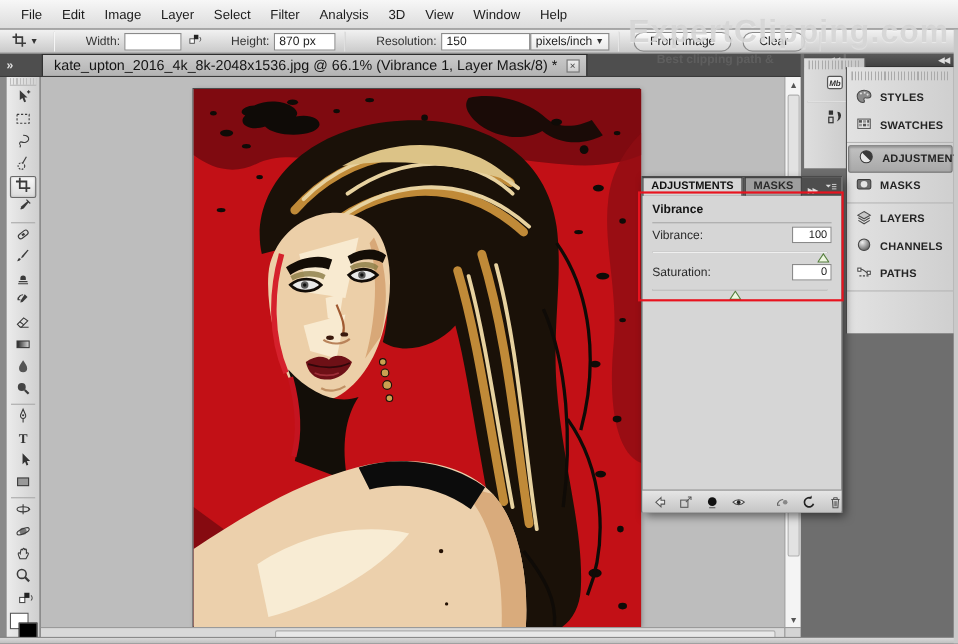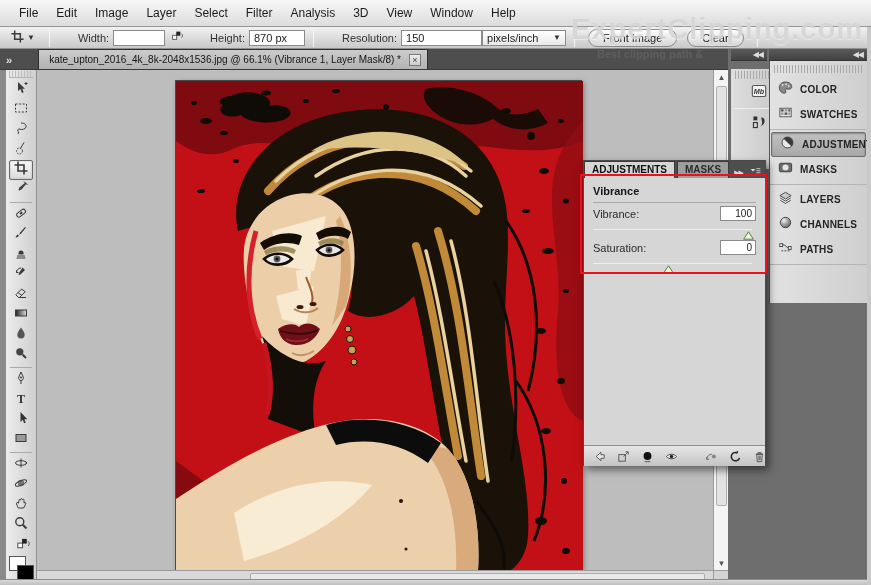--- a/index.html
+++ b/index.html
@@ -17,39 +17,39 @@
   .options-bar { position:absolute; left:0; top:27px; width:871px; height:22px;
     background:linear-gradient(#f2f2f2,#c9c9c9); border-bottom:1px solid #8f8f8f;
     display:flex; align-items:center; font-size:11px; color:#222; z-index:5; }
   .tool-preset { display:flex; align-items:center; gap:2px; padding:0 6px 0 10px; }
   .opt-sep { width:1px; height:18px; background:#9a9a9a; border-right:1px solid #f5f5f5; margin:0 8px; }
   .opt-label { margin:0 4px 0 20px; color:#333; }
   .opt-field { background:#fff; border:1px solid #8a8a8a; height:16px; font-size:11px;
     display:flex; align-items:center; padding:0 4px; color:#222; }
   .w-width { width:52px; } .w-height{ width:56px; } .w-res{ width:81px; }
   .opt-select { background:linear-gradient(#fff,#e8e8e8); border:1px solid #8a8a8a; height:16px;
-    display:flex; align-items:center; justify-content:space-between; width:84px; padding:0 4px; }
+    display:flex; align-items:center; justify-content:space-between; width:72px; padding:0 4px; }
   .caret { font-size:8px; color:#333; }
   .opt-btn { background:linear-gradient(#fdfdfd,#d6d6d6); border:1px solid #8a8a8a; border-radius:9px;
     height:18px; padding:0 14px; font-size:11px; color:#222; display:flex; align-items:center; margin:0 5px; }
 
   
   .watermark { position:absolute; top:13px; right:8px; z-index:60; font-size:29px; font-weight:bold;
     letter-spacing:1px; color:rgba(210,210,210,0.85); text-shadow:0 1px 1px rgba(255,255,255,.4); pointer-events:none; }
   .watermark-sub { position:absolute; top:48px; left:597px; z-index:60; font-size:11px; font-weight:bold;
     color:rgba(120,120,120,0.40); pointer-events:none; }
 
   
   .tab-bar { position:absolute; left:0; top:49px; width:728px; height:21px; background:#4e4e4e;
     border-bottom:1px solid #3a3a3a; display:flex; align-items:flex-end; }
   .tab-overflow { color:#e0e0e0; font-size:11px; font-weight:bold; padding:0 4px 3px 6px; }
   .doc-tab { height:20px; margin-left:22px; background:linear-gradient(#cbcbcb,#b3b3b3);
     border:1px solid #2e2e2e; border-bottom:none; display:flex; align-items:center;
     padding:0 6px 0 10px; gap:8px; }
-  .doc-tab-title { font-size:10px; color:#141414; white-space:nowrap; }
+  .doc-tab-title { font-size:13px; color:#141414; white-space:nowrap; }
   .tab-close { width:12px; height:12px; border:1px solid #777; background:linear-gradient(#eee,#ccc);
     font-size:9px; line-height:10px; text-align:center; color:#444; }
 
   
   .app-left-edge { position:absolute; left:0; top:70px; width:6px; height:509px; background:#8a8a8a; }
   .toolbar { position:absolute; left:6px; top:70px; width:31px; height:509px;
     background:linear-gradient(90deg,#ececec,#cfcfcf); border-right:1px solid #8f8f8f; z-index:4; }
   .toolbar-grip { height:7px; border-bottom:1px solid #b5b5b5;
     background:repeating-linear-gradient(90deg,#bdbdbd 0 1px,transparent 1px 3px); margin:1px 3px 2px 3px; }
   .tool { width:24px; height:20px; margin:0 auto; display:flex; align-items:center; justify-content:center; }
@@ -80,21 +80,21 @@
     border:1px solid #adadad; border-radius:2px; }
   .scroll-corner { position:absolute; left:713px; top:570px; width:15px; height:14px; background:#d4d4d4;
     border-left:1px solid #9a9a9a; border-top:1px solid #9a9a9a; }
 
   
   .right-dock { position:absolute; left:728px; top:49px; width:139px; height:530px; background:#6e6e6e; }
   .dock-header { position:absolute; top:0; height:12px; background:linear-gradient(#5a5a5a,#424242);
     border-bottom:1px solid #333; color:#ddd; font-size:8px; letter-spacing:-1px;
     display:flex; align-items:center; justify-content:flex-end; padding-right:4px; }
   .hdr-strip { left:3px; width:36px; } .hdr-main { left:41px; width:98px; }
-  .icon-strip { position:absolute; left:3px; top:20px; width:56px; height:100px;
+  .icon-strip { position:absolute; left:3px; top:4px; width:56px; height:100px;
     background:linear-gradient(90deg,#dedede,#c6c6c6); border-right:1px solid #555;font-style:italic; }
   .ribbed { height:8px; margin:2px 4px; background:repeating-linear-gradient(90deg,#aaa 0 1px,transparent 1px 3px); }
   .strip-btn { width:26px; height:24px; margin:2px auto; display:flex; align-items:center; justify-content:center; }
   .strip-sep { height:1px; background:#9a9a9a; margin:3px 3px; border-bottom:1px solid #eee; }
   .main-dock { position:absolute; left:41px; top:12px; width:98px; height:242px;
     background:linear-gradient(90deg,#e2e2e2,#cfcfcf); border-left:1px solid #555; padding-top:2px; }
   .dock-group { border-bottom:1px solid #b5b5b5; padding:2px 0; }
   .dock-item { height:25px; display:flex; align-items:center; gap:6px; padding-left:7px; }
   .dock-item .lbl { font-size:10px; font-weight:bold; color:#242424; letter-spacing:.2px; }
   .dock-item.active { background:linear-gradient(#c2c2c2,#a8a8a8); border:1px solid #6f6f6f;
@@ -491,21 +491,21 @@
       <div class="ribbed"></div>
       <div id="dock-groups">
           <div class="dock-group">
             <div class="dock-item">
               <span><svg width="17" height="17" viewBox="0 0 18 18">
                   <path d="M9 3.2c3.8 0 6.6 2.2 6.6 4.9 0 1.8-1.3 2.6-2.9 2.6-.9 0-1.6-.2-2.4-.2-1 0-1.5.5-1.5 1.3 0 .9.6 1.2.6 1.9 0 .8-.7 1.3-1.7 1.3-2.9 0-5.3-2.6-5.3-5.9C2.4 5.6 5.2 3.2 9 3.2z" fill="#8a8a8a" stroke="#4a4a4a"></path>
                   <circle cx="6" cy="6.4" r="1" fill="#ddd"></circle>
                   <circle cx="9.6" cy="5.6" r="1" fill="#ddd"></circle>
                   <circle cx="12.4" cy="7.4" r="1" fill="#ddd"></circle>
                 </svg></span>
-              <span class="lbl">COLOR</span>
+              <span class="lbl">STYLES</span>
             </div>
             <div class="dock-item">
               <span><svg width="17" height="17" viewBox="0 0 18 18">
                   <rect x="3" y="4.5" width="12" height="9" fill="#e8e8e8" stroke="#555"></rect>
                   <g fill="#555">
                     <rect x="4" y="5.5" width="3" height="2.5"></rect>
                     <rect x="8" y="5.5" width="3" height="2.5" fill="#999"></rect>
                     <rect x="12" y="5.5" width="2" height="2.5"></rect>
                     <rect x="4" y="9" width="3" height="2.5" fill="#999"></rect>
                     <rect x="8" y="9" width="3" height="2.5"></rect>

